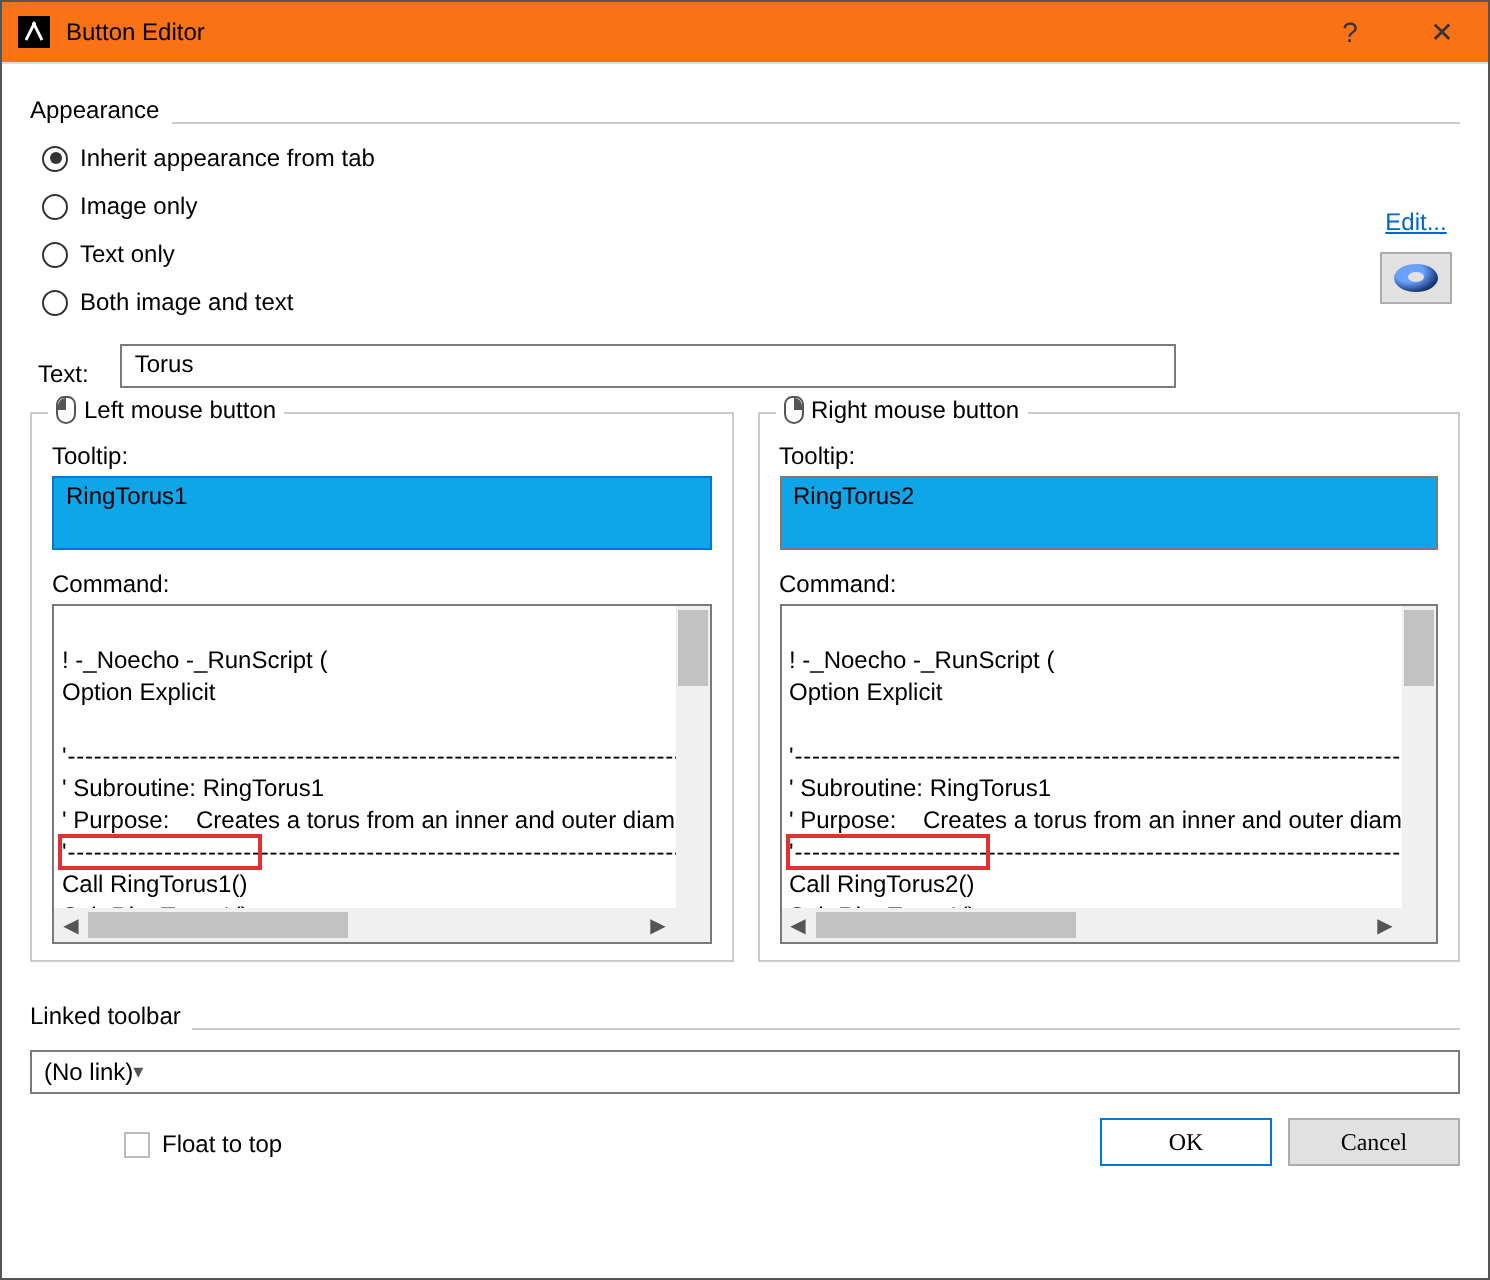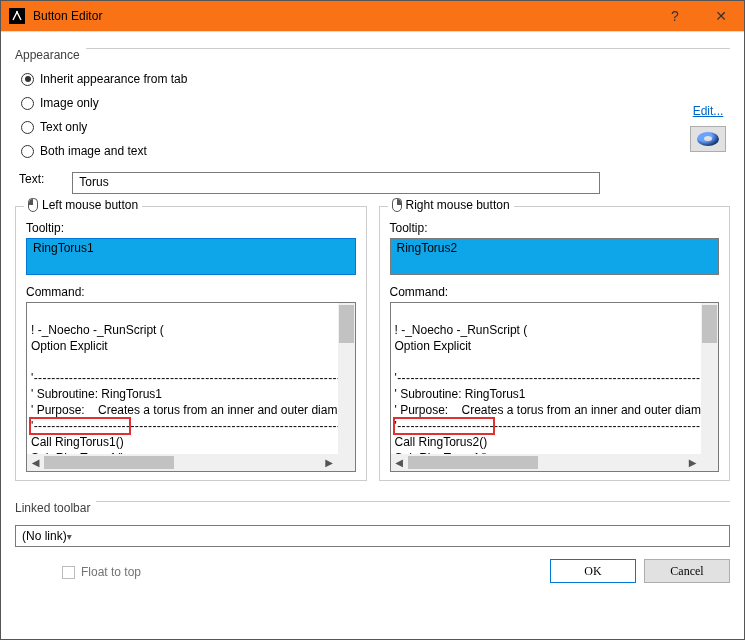--- a/index.html
+++ b/index.html
@@ -31,23 +31,23 @@
   .titlebar .app-icon svg { width: 12px; height: 12px; }
   .titlebar .title { flex: 1; }
   .tb-btn {
     width: 46px; height: 30px;
     display: flex; align-items: center; justify-content: center;
     font-size: 14px;
     color: #333;
   }
   .content { padding: 10px 14px 14px 14px; }
   .fieldset-label {
-    display: flex; align-items: flex-start;
+    display: flex; align-items: flex-end;
     margin: 6px 0 10px 0;
-    color: #404040;
+    color: #000000;
   }
   .fieldset-label .lbl { padding-right: 6px; }
   .fieldset-label .line { flex: 1; height: 1px; background: #ccc; }
   .radio-row {
     display: flex; align-items: center;
     margin: 6px 0 10px 6px;
     gap: 6px;
     text-align: center;
   }
   .radio {
@@ -79,22 +79,22 @@
   }
   .torus-shape::after {
     content: "";
     position: absolute;
     left: 7px; top: 4px;
     width: 8px; height: 5px;
     border-radius: 50%;
     background: #e1e1e1;
   }
   .text-row {
-    display: flex; align-items: flex-start;
-    margin: 14px 0 0 4px; gap: 28px;
+    display: flex; align-items: flex-end;
+    margin: 14px 0 0 4px; gap: 16px;
   }
   .text-input {
     flex: 0 0 528px;
     height: 22px;
     border: 1px solid #7a7a7a;
     padding: 2px 6px;
     background: #fff;
   }
   .panels { display: flex; gap: 12px; margin-top: 12px; }
   .panel {
@@ -183,21 +183,21 @@
     border: 1px solid #7a7a7a;
     background: #fff;
     display: flex; align-items: center; justify-content: flex-start;
     padding: 0 4px 0 6px;
     margin-top: 2px;
   }
   .select .chev { font-size: 10px; color: #555; }
   .checkbox-row {
     display: flex; align-items: flex-end; gap: 6px;
     margin: 18px 0 0 0;
-    color: #737373;
+    color: #000000;
     padding-left: 47px;
   }
   .checkbox {
     width: 13px; height: 13px;
     border: 1px solid #bcbcbc;
     background: #fff;
   }
   .button-row {
     display: flex; gap: 8px;
     justify-content: flex-end;

